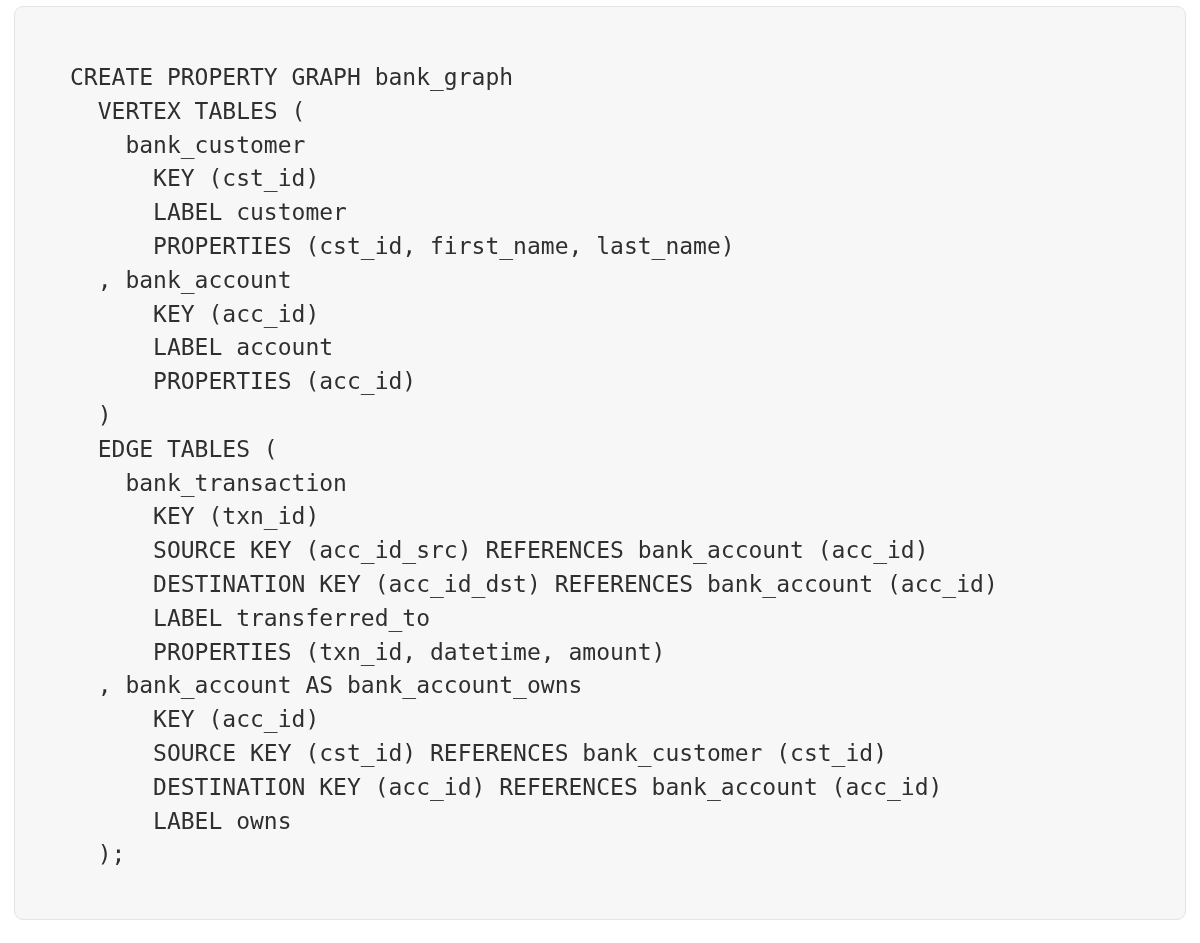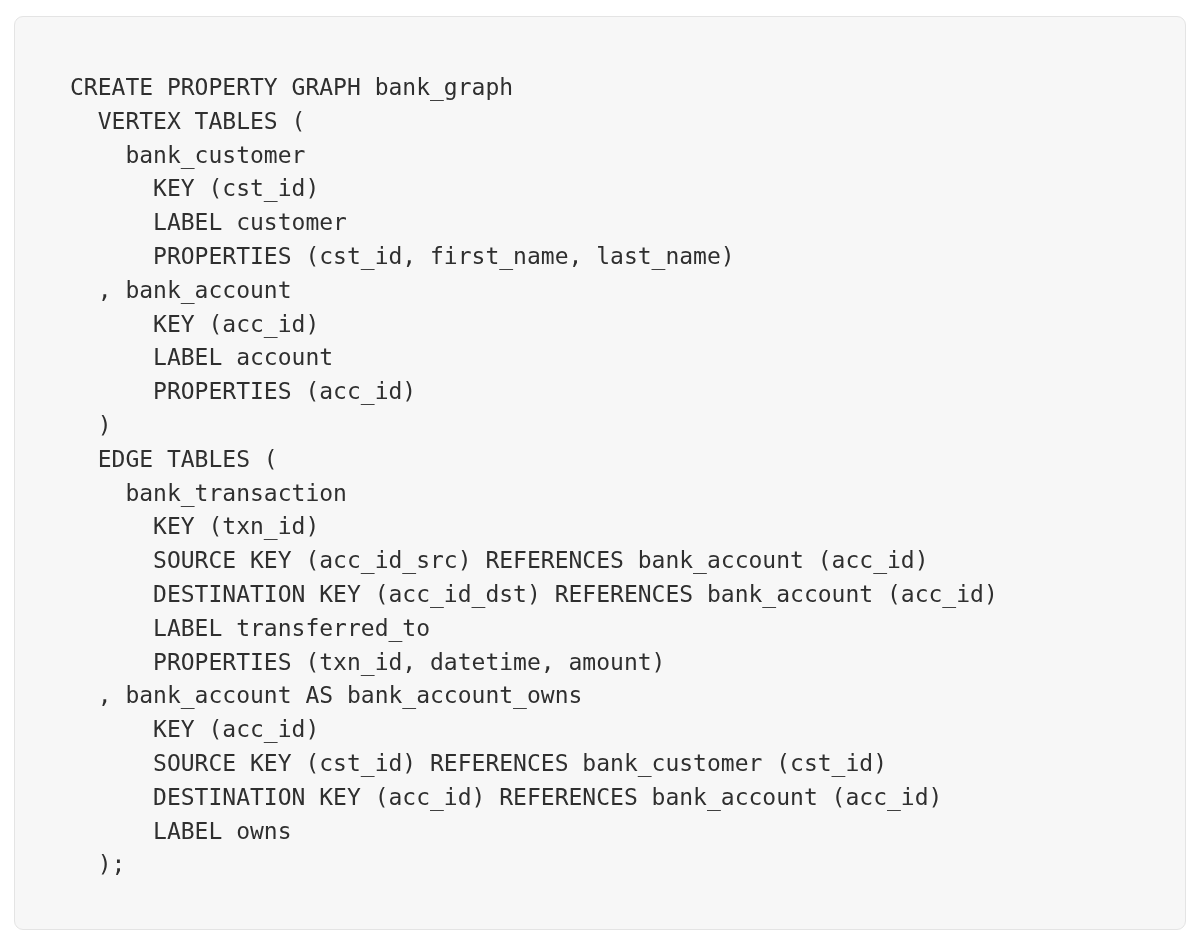--- a/index.html
+++ b/index.html
@@ -15,21 +15,21 @@
   }
   .page {
     position: relative;
     width: 1200px;
     height: 943px;
     background: #ffffff;
   }
   .code-card {
     position: absolute;
     left: 14px;
-    top: 16px;
+    top: 6px;
     width: 1172px;
     height: 914px;
     box-sizing: border-box;
     background: #f7f7f7;
     border: 1px solid #e4e4e4;
     border-radius: 9px;
     overflow: hidden;
   }
   .code-block {
     position: absolute;

